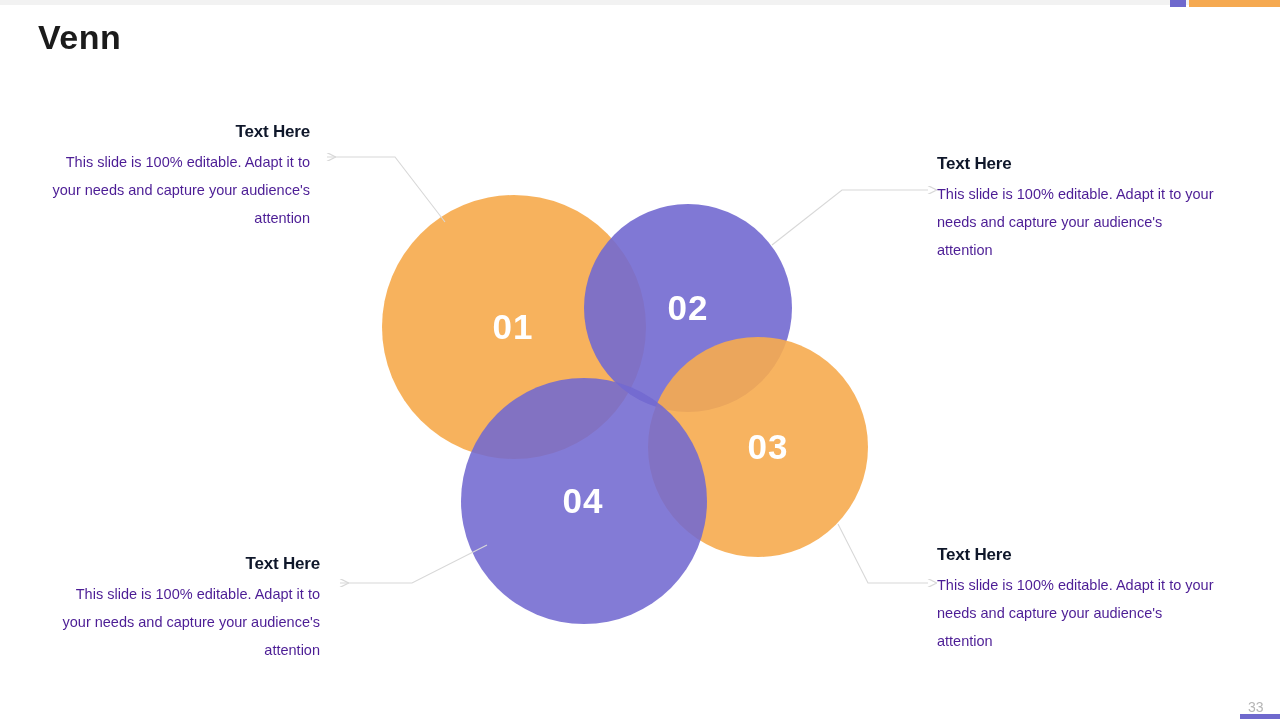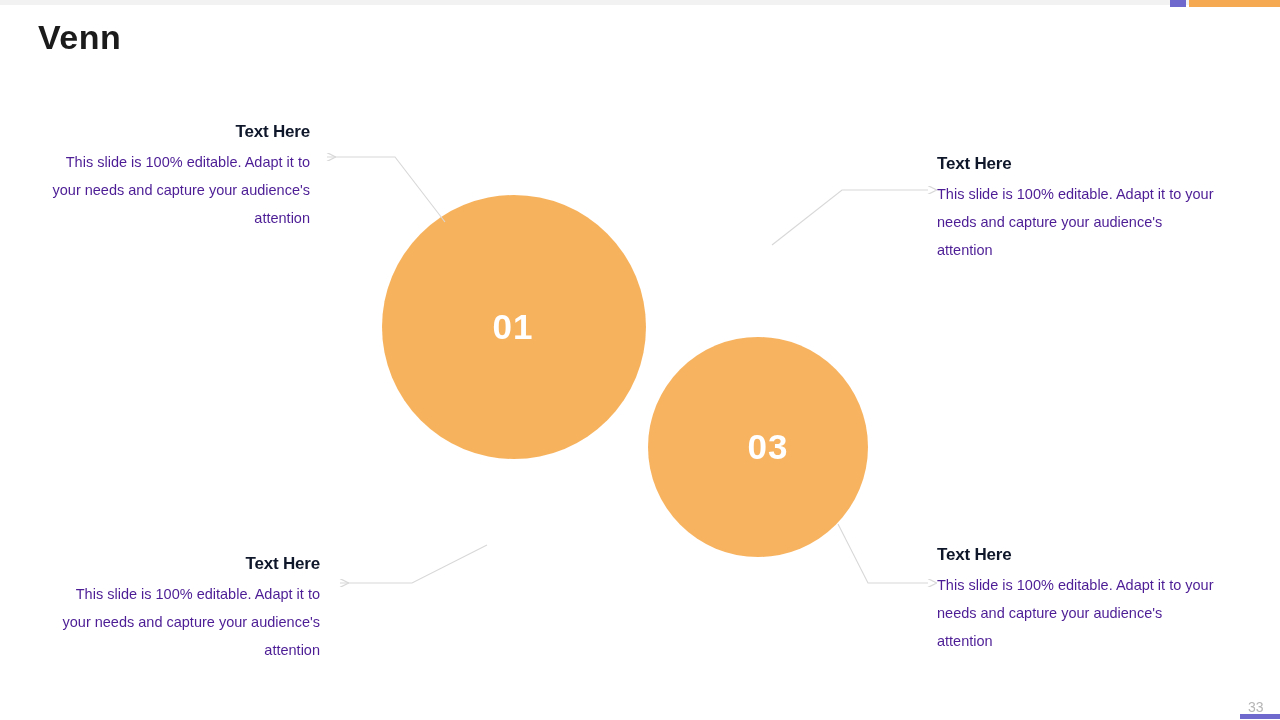--- a/index.html
+++ b/index.html
@@ -125,22 +125,28 @@
 
     <path d="M487,545 L412,583 L340,583" fill="none" stroke="#d8d8d8" stroke-width="1.1" marker-end="url(#arrL)"></path>
 
     <path d="M838,524 L868,583 L928,583" fill="none" stroke="#d8d8d8" stroke-width="1.1" marker-end="url(#arrR)"></path>
   </svg>
 
   <div class="venn">
     <div class="circle" id="c01">
       <span>01</span>
     </div>
+    <div class="circle" id="c02">
+      <span>02</span>
+    </div>
     <div class="circle" id="c03">
       <span>03</span>
+    </div>
+    <div class="circle" id="c04">
+      <span>04</span>
     </div>
   </div>
 
   <div class="label-block align-right" id="lbl-tl">
     <div class="label-head">Text Here</div>
     <div class="label-body">This slide is 100% editable. Adapt it to your needs and capture your audience's attention</div>
   </div>
 
   <div class="label-block align-left" id="lbl-tr">
     <div class="label-head">Text Here</div>

